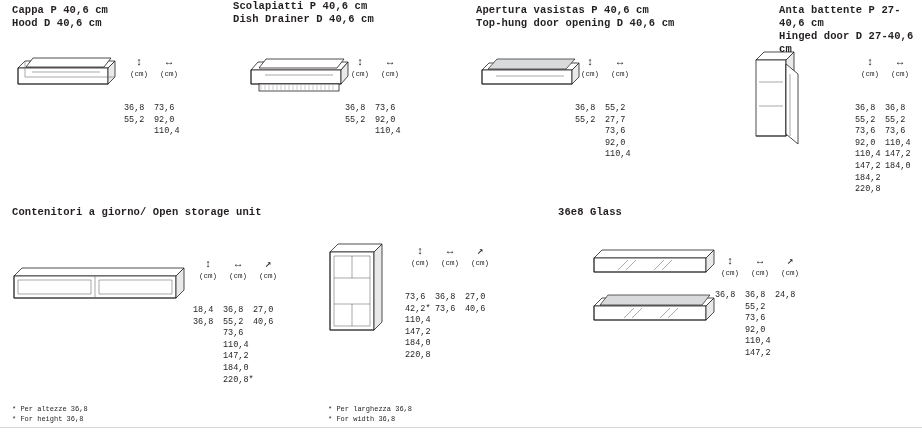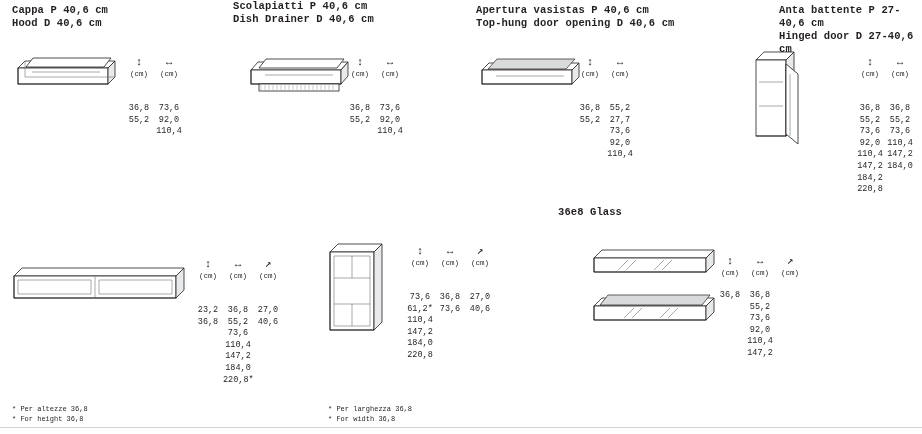--- a/index.html
+++ b/index.html
@@ -55,21 +55,21 @@
   .hdr-unit {
     font-size: 7.5px;
     line-height: 10px;
   }
 
   .num-row {
     display: flex;
   }
   .num-col {
     width: 30px;
-    text-align: center;
+    text-align: left;
     font-size: 8.5px;
     line-height: 11.6px;
   }
   .num-col div { white-space: pre; }
 
   .footnote {
     font-size: 7px;
     line-height: 9.5px;
     white-space: pre-line;
   }
@@ -270,20 +270,21 @@
     <div class="num-col">
       <div>36,8</div>
       <div>55,2</div>
       <div>73,6</div>
       <div>110,4</div>
       <div>147,2</div>
       <div>184,0</div>
     </div>
   </div>
 
+  <div class="abs sec-subtitle" style="left:12px; top:206px;">Contenitori a giorno/ Open storage unit</div>
 
   <div class="abs" style="left:10px; top:262px;">
     <svg width="180" height="42" viewBox="0 0 180 42">
       <polygon class="fillwhite" points="4,14 166,14 174,6 12,6"></polygon>
       <rect class="fillwhite" x="4" y="14" width="162" height="22"></rect>
       <polygon class="fillgray" points="166,14 174,6 174,28 166,36"></polygon>
       <line class="ln" x1="4" y1="36" x2="166" y2="36"></line>
       <line class="ln" x1="4" y1="14" x2="4" y2="36"></line>
       <line class="ln-thin" x1="85" y1="14" x2="85" y2="36"></line>
       <line class="ln-thin" x1="8" y1="18" x2="81" y2="18"></line>
@@ -307,21 +308,21 @@
       <div class="hdr-unit">(cm)</div>
     </div>
     <div class="hdr-col">
       <div class="hdr-arrow">↗</div>
       <div class="hdr-unit">(cm)</div>
     </div>
   </div>
 
   <div class="abs num-row" style="left:193px; top:305px;">
     <div class="num-col">
-      <div>23,2</div>
+      <div>18,4</div>
       <div>36,8</div>
     </div>
     <div class="num-col">
       <div>36,8</div>
       <div>55,2</div>
       <div>73,6</div>
       <div>110,4</div>
       <div>147,2</div>
       <div>184,0</div>
       <div>220,8*</div>
@@ -364,21 +365,21 @@
     </div>
     <div class="hdr-col">
       <div class="hdr-arrow">↗</div>
       <div class="hdr-unit">(cm)</div>
     </div>
   </div>
 
   <div class="abs num-row" style="left:405px; top:292px;">
     <div class="num-col">
       <div>73,6</div>
-      <div>61,2*</div>
+      <div>42,2*</div>
       <div>110,4</div>
       <div>147,2</div>
       <div>184,0</div>
       <div>220,8</div>
     </div>
     <div class="num-col">
       <div>36,8</div>
       <div>73,6</div>
     </div>
     <div class="num-col">
@@ -441,17 +442,20 @@
       <div>36,8</div>
     </div>
     <div class="num-col">
       <div>36,8</div>
       <div>55,2</div>
       <div>73,6</div>
       <div>92,0</div>
       <div>110,4</div>
       <div>147,2</div>
     </div>
+    <div class="num-col">
+      <div>24,8</div>
+    </div>
   </div>
 
   <div class="abs divider" style="left:0px; top:427px; width:922px;"></div>
 
 </div>
 
 </body></html>

